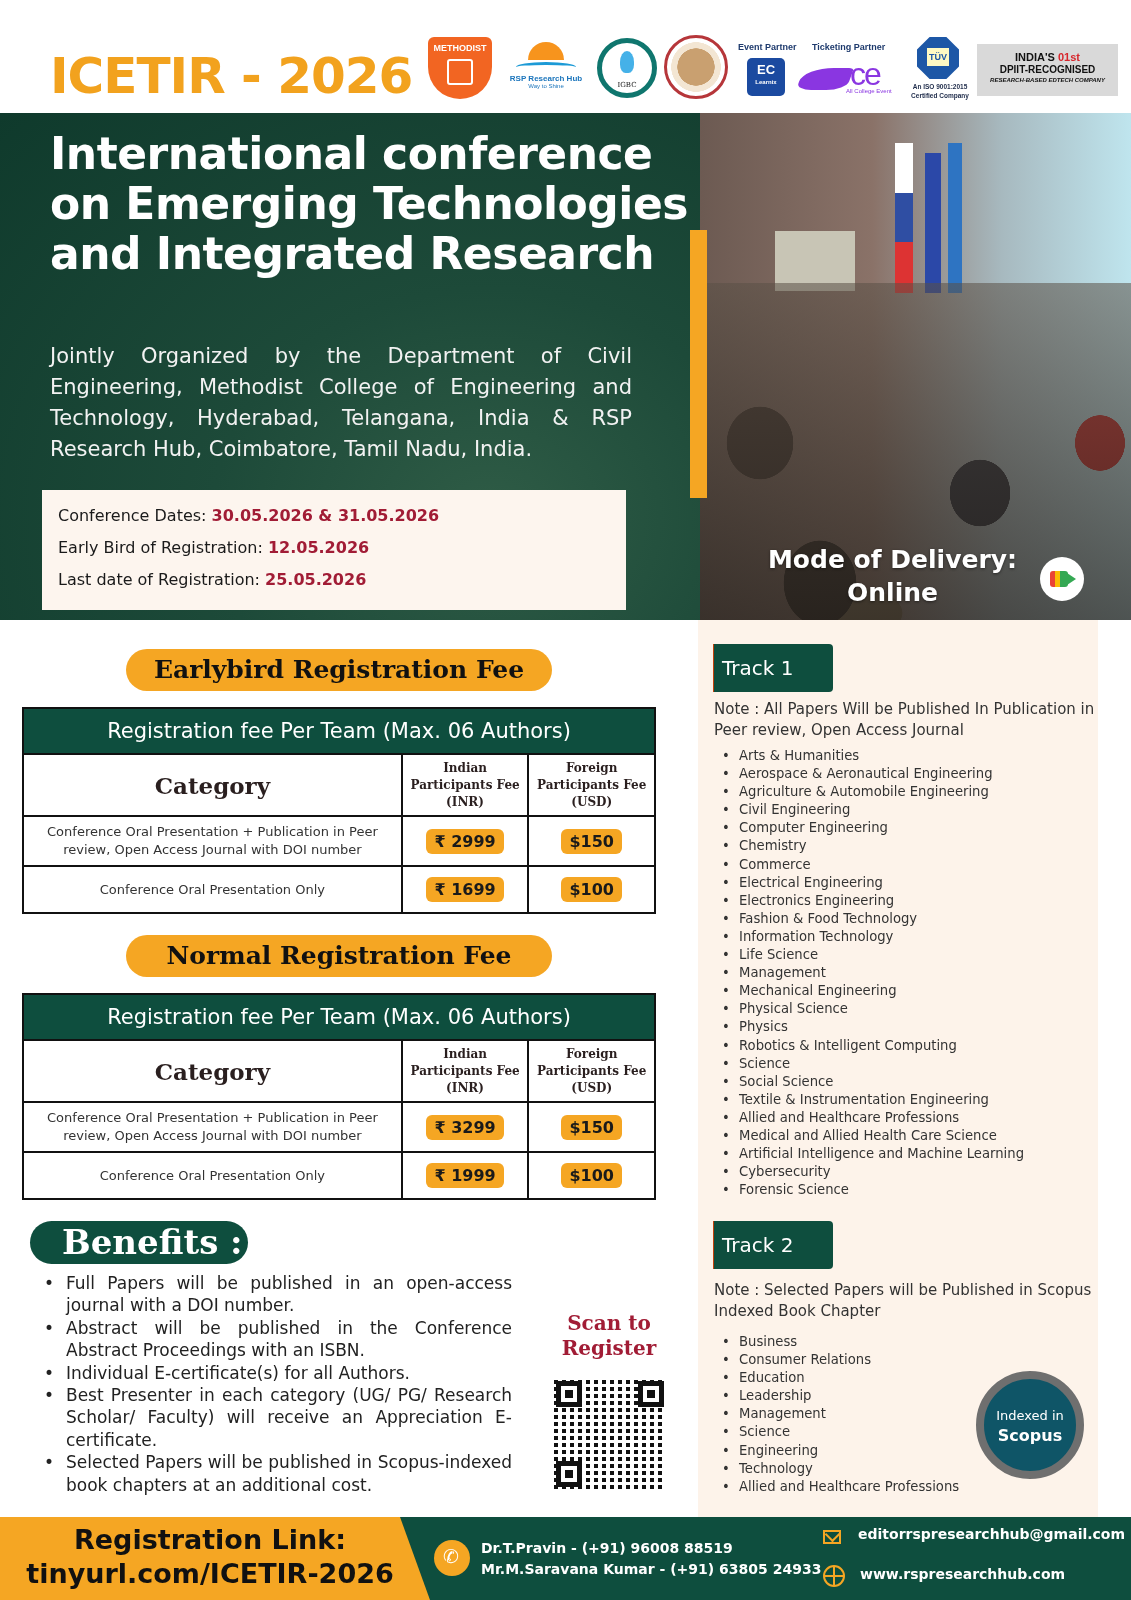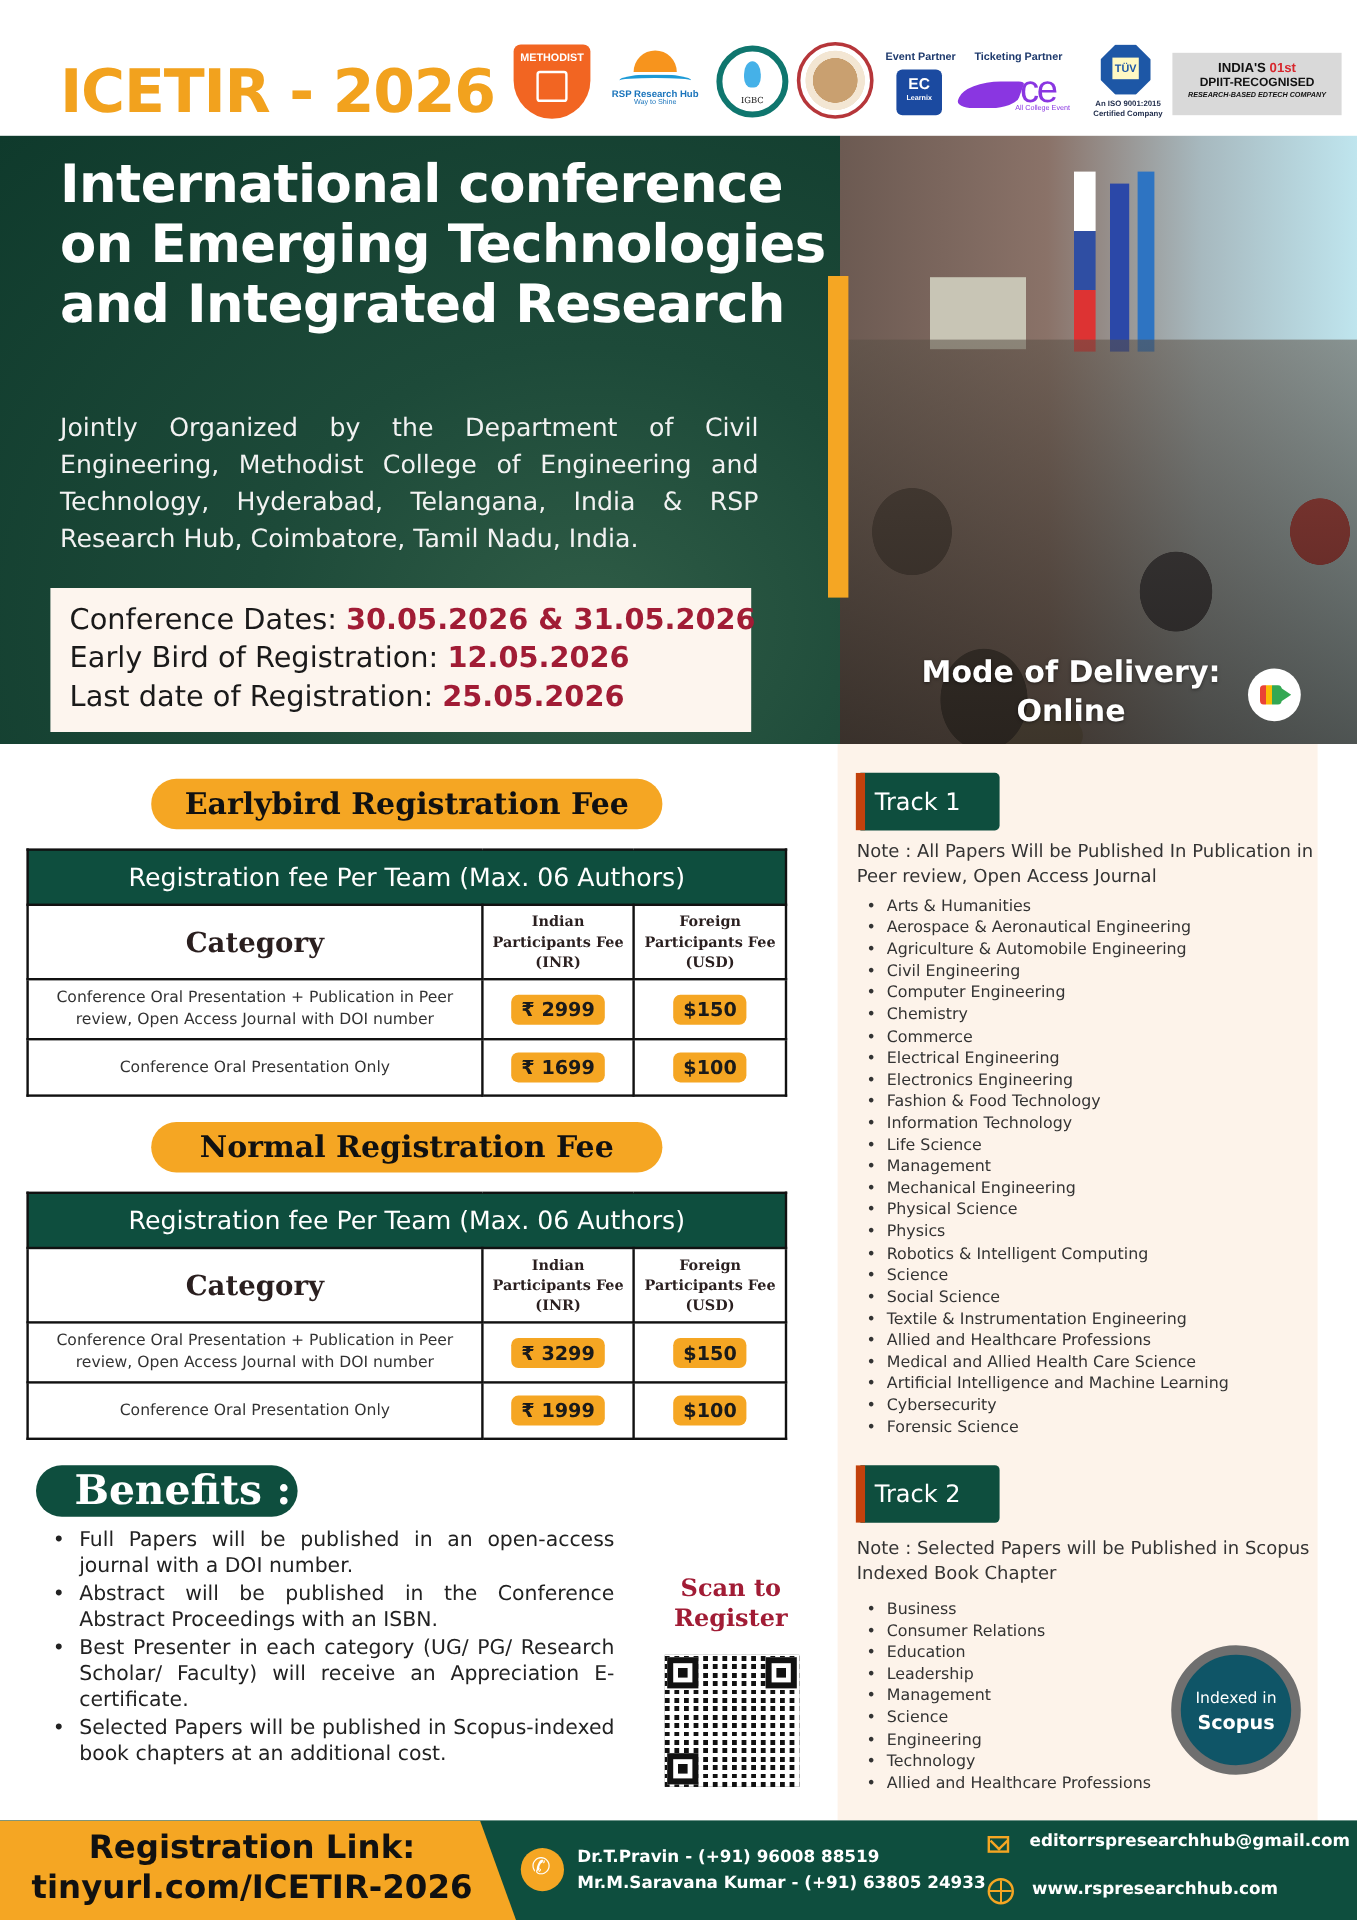--- a/index.html
+++ b/index.html
@@ -51,21 +51,21 @@
   }
   .hero-photo .podium { position: absolute; left: 75px; top: 118px; width: 80px; height: 60px; background: #c8c5b5; }
   .hero-photo .flag1 { position: absolute; left: 195px; top: 30px; width: 18px; height: 150px; background: linear-gradient(#fff 0 33%, #2f4ea3 33% 66%, #d33 66%); }
   .hero-photo .flag2 { position: absolute; left: 225px; top: 40px; width: 16px; height: 140px; background: #2b48a8; }
   .hero-photo .flag3 { position: absolute; left: 248px; top: 30px; width: 14px; height: 150px; background: #2e74c2; }
   .hero-photo .crowd { position: absolute; left: 0; top: 170px; width: 431px; height: 337px; background: linear-gradient(180deg, rgba(90,80,70,0.55), rgba(40,35,30,0.75)); }
   .accent-bar { position: absolute; left: 690px; top: 117px; width: 17px; height: 268px; background: #f5a623; }
   .hero-title { position: absolute; left: 50px; top: 16px; width: 640px; font-family: "DejaVu Sans", sans-serif; font-weight: bold; font-size: 44px; line-height: 50px; color: #fff; letter-spacing: -0.5px; }
   .hero-org { position: absolute; left: 50px; top: 228px; width: 582px; font-family: "DejaVu Sans", sans-serif; font-size: 21px; line-height: 31px; color: #f2f2f2; text-align: justify; text-align-last: left; }
   .date-box { position: absolute; left: 42px; top: 377px; width: 584px; height: 120px; background: #fdf5ee; padding: 10px 16px; font-family: "DejaVu Sans", sans-serif; }
-  .date-row { font-size: 24px; line-height: 32px; color: #1a1a1a; white-space: nowrap; }
+  .date-row { font-size: 16px; line-height: 32px; color: #1a1a1a; white-space: nowrap; }
   .date-row .val { color: #a11c35; font-weight: bold; }
   .delivery { position: absolute; left: 750px; top: 430px; width: 285px; text-align: center; font-family: "DejaVu Sans", sans-serif; font-weight: bold; font-size: 25px; line-height: 33px; color: #fff; text-shadow: 0 1px 3px rgba(0,0,0,0.5); }
   .meet-icon { position: absolute; left: 1040px; top: 444px; width: 44px; height: 44px; border-radius: 50%; background: #fff; }
   .meet-icon .cam { position: absolute; left: 10px; top: 14px; width: 18px; height: 16px; border-radius: 3px; background: linear-gradient(90deg, #ea4335 0 30%, #fbbc04 30% 55%, #34a853 55%); }
   .meet-icon .cam::after { content: ""; position: absolute; left: 17px; top: 2px; border-top: 6px solid transparent; border-bottom: 6px solid transparent; border-left: 9px solid #34a853; }
 
   
   .pill { position: absolute; left: 126px; width: 426px; height: 42px; border-radius: 22px; background: #f5a623; text-align: center; font-family: "DejaVu Serif", serif; font-weight: bold; font-size: 25px; line-height: 42px; color: #111; }
   .fee-table { position: absolute; left: 22px; width: 634px; border-collapse: collapse; background: #fff; font-family: "DejaVu Sans", sans-serif; }
   .fee-table td, .fee-table th { border: 2px solid #111; }
@@ -86,21 +86,21 @@
   .scan { position: absolute; left: 546px; top: 1311px; width: 126px; text-align: center; font-family: "DejaVu Serif", serif; font-weight: bold; font-size: 20px; line-height: 25px; color: #a11c35; }
   .qr { position: absolute; left: 554px; top: 1379px; width: 112px; height: 110px; background:
       linear-gradient(90deg, transparent 0 50%, #fff 50%) 0 0/8px 8px,
       repeating-linear-gradient(0deg, #111 0 4px, #fff 4px 7px),
       #111; }
   .qr .f { position: absolute; width: 26px; height: 26px; border: 5px solid #111; background: #fff; }
   .qr .f::after { content: ""; position: absolute; left: 4px; top: 4px; width: 8px; height: 8px; background: #111; }
 
   
   .tracks-panel { position: absolute; left: 698px; top: 620px; width: 400px; height: 897px; background: #fdf3ea; }
-  .track-tag { position: absolute; left: 713px; width: 120px; height: 48px; background: #0e4e3e; border-left: 8px solid #c2410c; border-radius: 0 4px 4px 0; color: #fff; font-family: "DejaVu Sans", sans-serif; font-size: 20px; line-height: 48px; padding-left: 8px; }
+  .track-tag { position: absolute; left: 713px; width: 120px; height: 48px; background: #0e4e3e; border-left: 1px solid #c2410c; border-radius: 0 4px 4px 0; color: #fff; font-family: "DejaVu Sans", sans-serif; font-size: 20px; line-height: 48px; padding-left: 8px; }
   .track-note { position: absolute; left: 714px; width: 390px; font-family: "DejaVu Sans", sans-serif; font-size: 15px; line-height: 21px; color: #333; }
   .track-list { position: absolute; left: 722px; list-style: none; font-family: "DejaVu Sans", sans-serif; font-size: 13.2px; color: #333; }
   .track-list li { position: relative; padding-left: 17px; height: 18.1px; line-height: 18.1px; white-space: nowrap; }
   .track-list li::before { content: "•"; position: absolute; left: 0; }
   .scopus { position: absolute; left: 976px; top: 1371px; width: 108px; height: 108px; border-radius: 50%; background: #0f5567; border: 8px solid #6f6f6f; color: #fff; text-align: center; font-family: "DejaVu Sans", sans-serif; padding-top: 28px; }
   .scopus .a { font-size: 13px; line-height: 18px; }
   .scopus .b { font-size: 16px; font-weight: bold; line-height: 22px; }
 
   
   .footer { position: absolute; left: 0; top: 1517px; width: 1131px; height: 83px; background: #0e4e3e; }
@@ -247,20 +247,21 @@
     <td class="amt-cell"><span class="amt">₹ 1999</span></td>
     <td class="amt-cell"><span class="amt">$100</span></td>
   </tr>
 </tbody>
   </table>
 
 <div class="benefits-pill">Benefits :</div>
 <ul class="benefit-list">
   <li>Full Papers will be published in an open-access journal with a DOI number.</li>
   <li>Abstract will be published in the Conference Abstract Proceedings with an ISBN.</li>
+  <li>Individual E-certificate(s) for all Authors.</li>
   <li>Best Presenter in each category (UG/ PG/ Research Scholar/ Faculty) will receive an Appreciation E-certificate.</li>
   <li>Selected Papers will be published in Scopus-indexed book chapters at an additional cost.</li>
 </ul>
 <div class="scan">Scan to Register</div>
 <div class="qr">
   <div class="f" style="left:2px; top:2px;"></div>
   <div class="f" style="right:2px; top:2px;"></div>
   <div class="f" style="left:2px; bottom:2px;"></div>
 </div>
 

